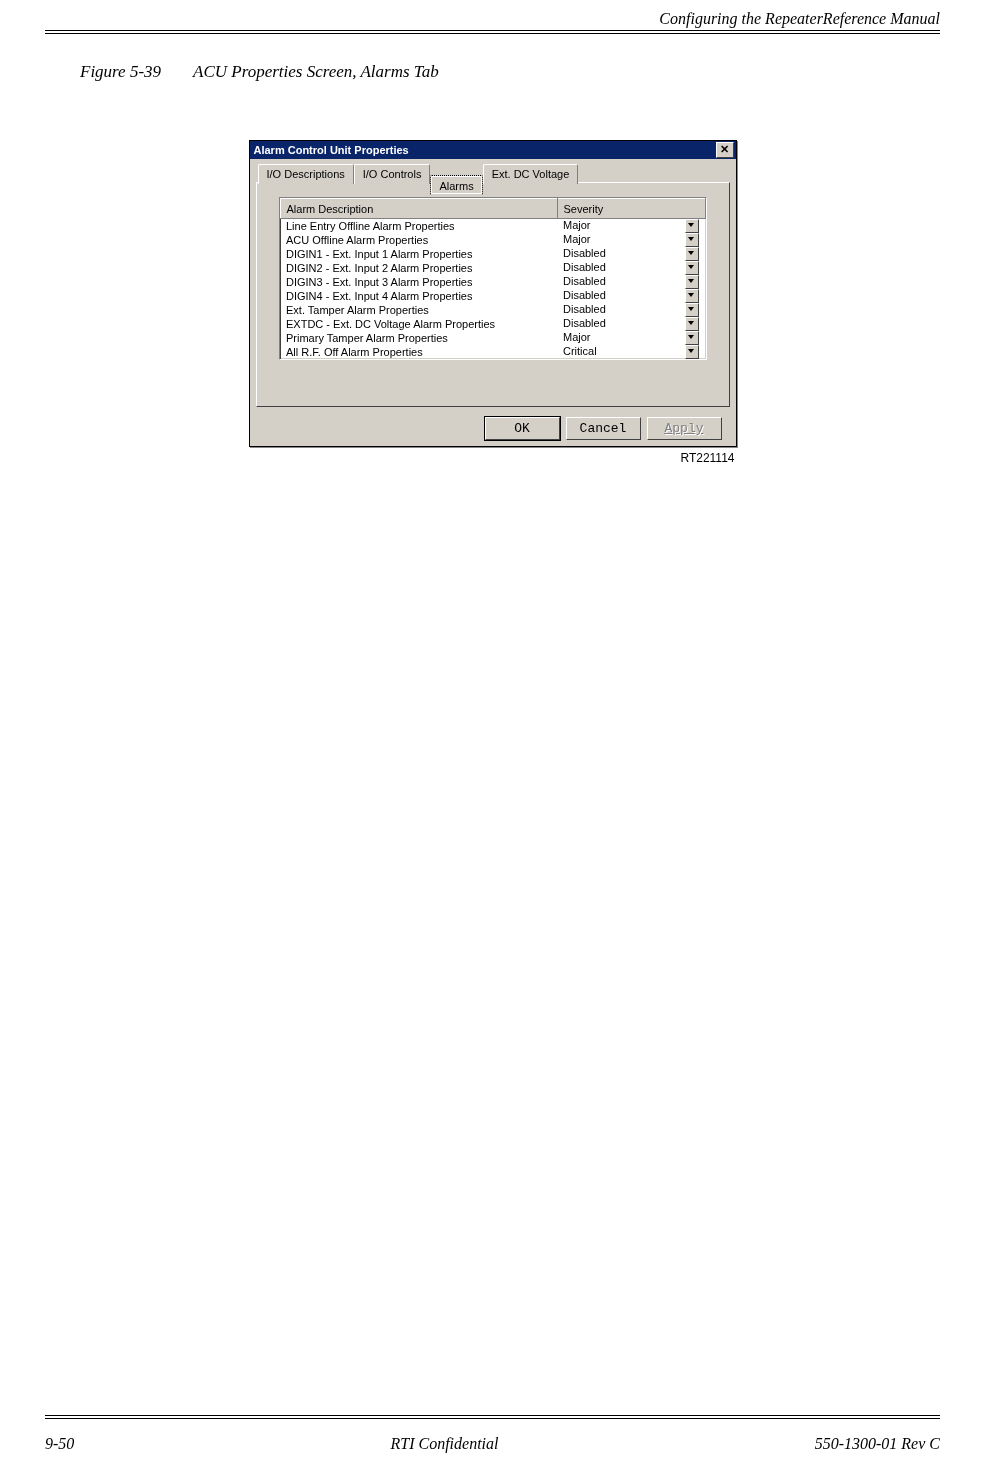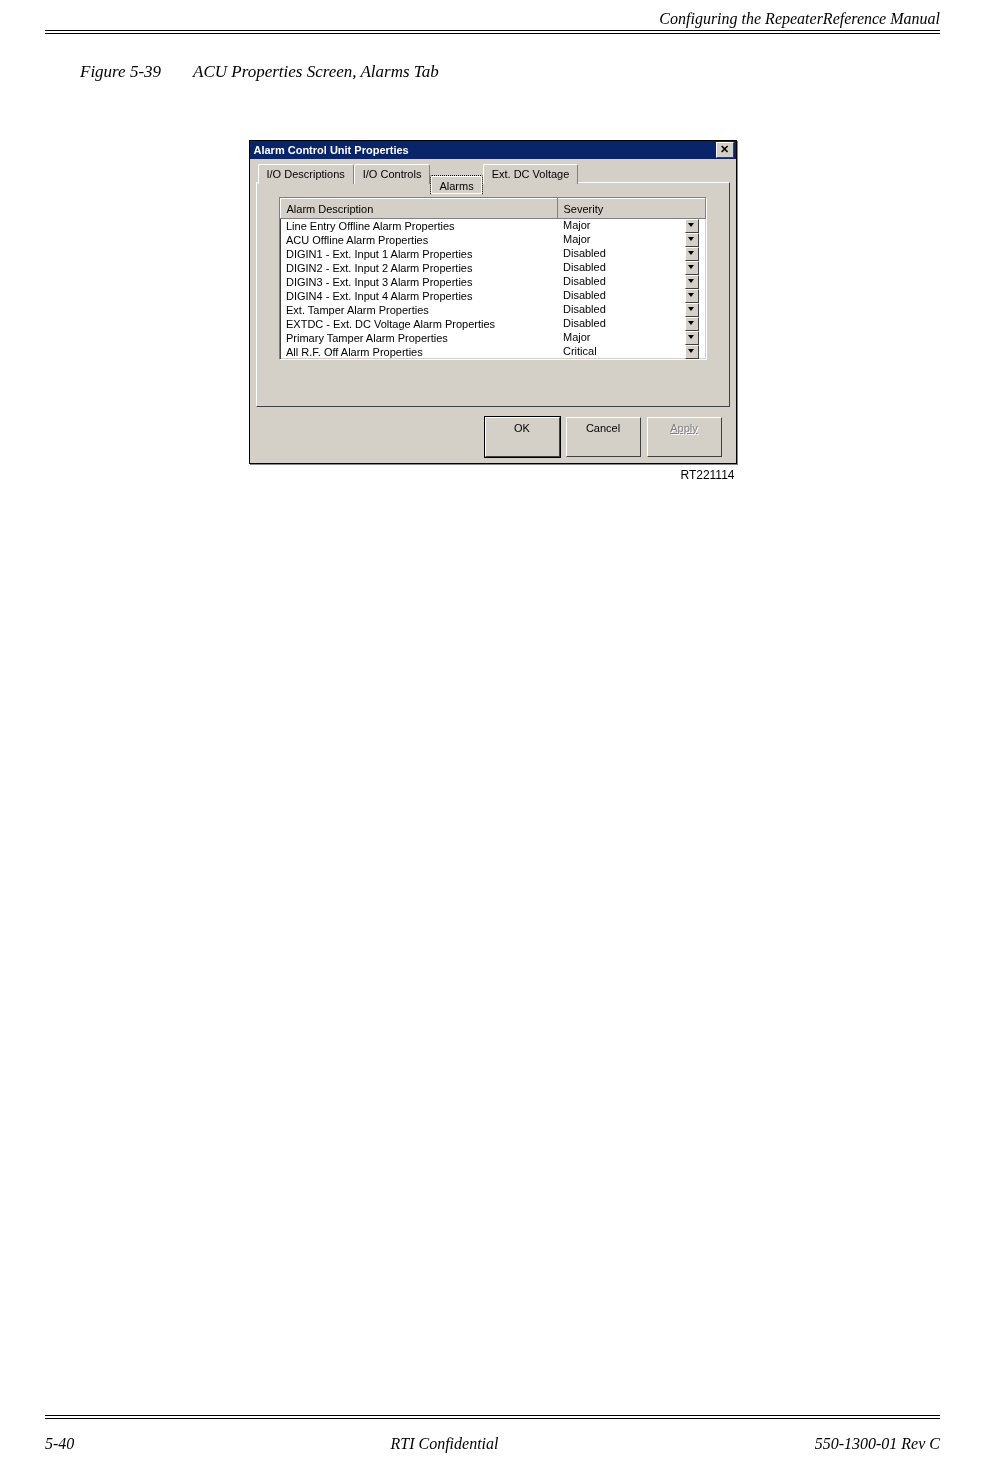--- a/index.html
+++ b/index.html
@@ -172,27 +172,27 @@
 
   .dlg-buttons {
     display: flex;
     justify-content: flex-end;
     gap: 6px;
     padding: 6px 8px 0 0;
     margin-top: 4px;
   }
   .winbtn {
     width: 75px;
-    height: 40px;
+    height: 23px;
     background: #d4d0c8;
     border: 1px solid #fff;
     border-right-color: #404040;
     border-bottom-color: #404040;
-    font-family: Liberation Sans, sans-serif;
-    font-size: 11px;
+    font-family: Liberation Mono, monospace;
+    font-size: 13px;
     text-align: center;
     line-height: 21px;
     box-sizing: border-box;
   }
   .winbtn.default {
     outline: 1px solid #000;
   }
   .winbtn.disabled {
     color: #808080;
     text-shadow: 1px 1px 0 #fff;
@@ -314,16 +314,16 @@
         <div class="winbtn">Cancel</div>
         <div class="winbtn disabled"><span class="ul"><u>A</u>pply</span></div>
       </div>
     </div>
   </div>
   <div class="fig-ref">RT221114</div>
 </div>
 
 <hr class="page-footer-rules">
 <div class="page-footer">
-  <span>5-40</span>
+  <span>9-50</span>
   <span>RTI Confidential</span>
   <span>550-1300-01 Rev C</span>
 </div>
 
 </body></html>

